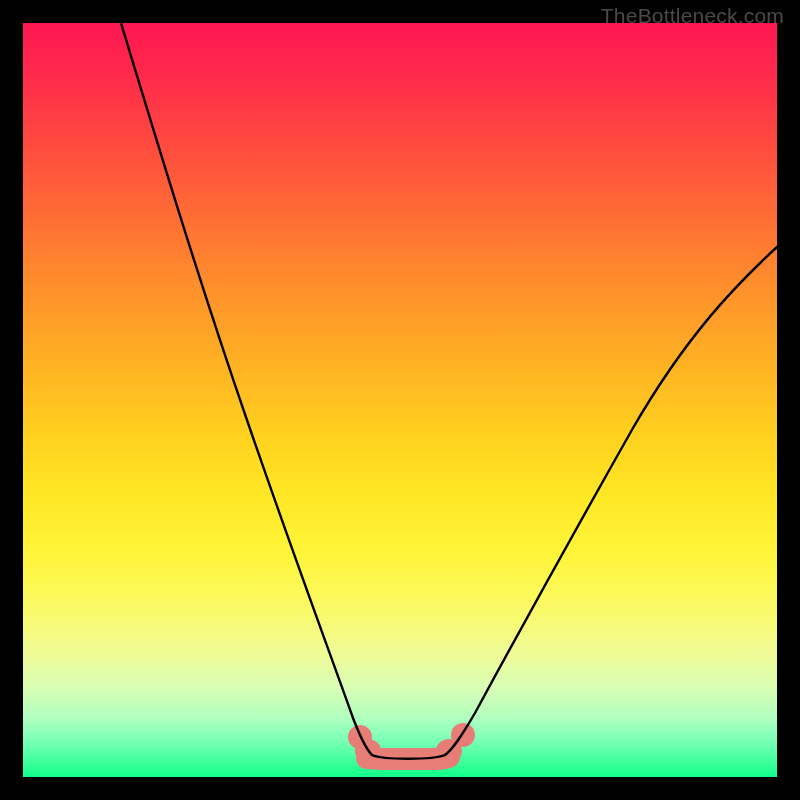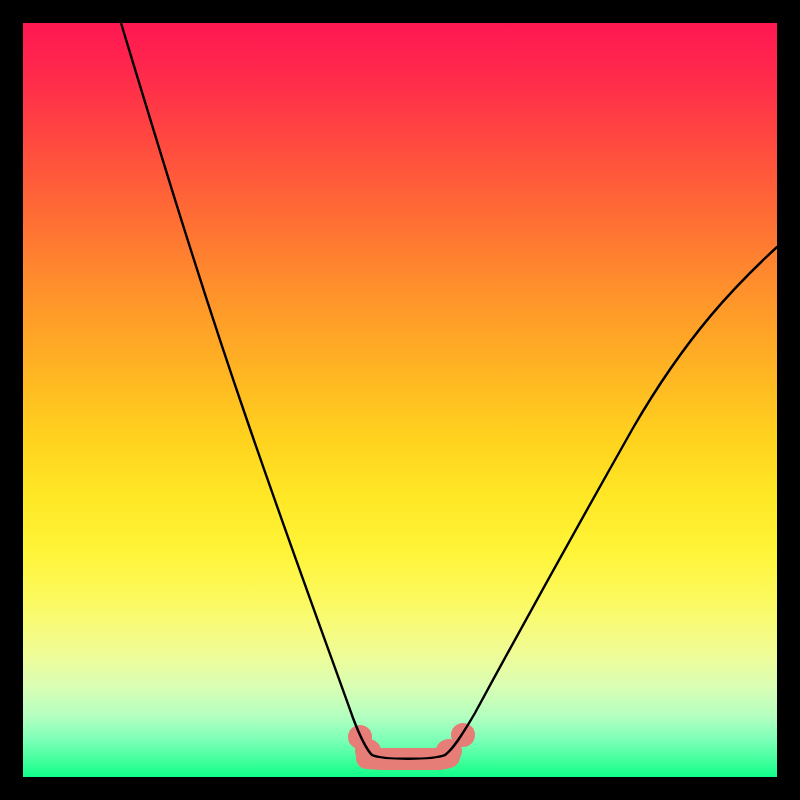--- a/index.html
+++ b/index.html
@@ -101,13 +101,14 @@
                  C 360 737, 410 737, 422 732" fill="none" stroke="#000" stroke-width="2.4" stroke-linecap="round"></path>
 
         <path d="M 422 732
                  C 430 726, 438 714, 452 690
                  C 490 620, 545 520, 610 405
                  C 665 310, 715 260, 754 224" fill="none" stroke="#000" stroke-width="2.4" stroke-linecap="round"></path>
       </g>
     </svg>
   </div>
 
+  <div class="watermark">TheBottleneck.com</div>
 </div>
 
 </body></html>

